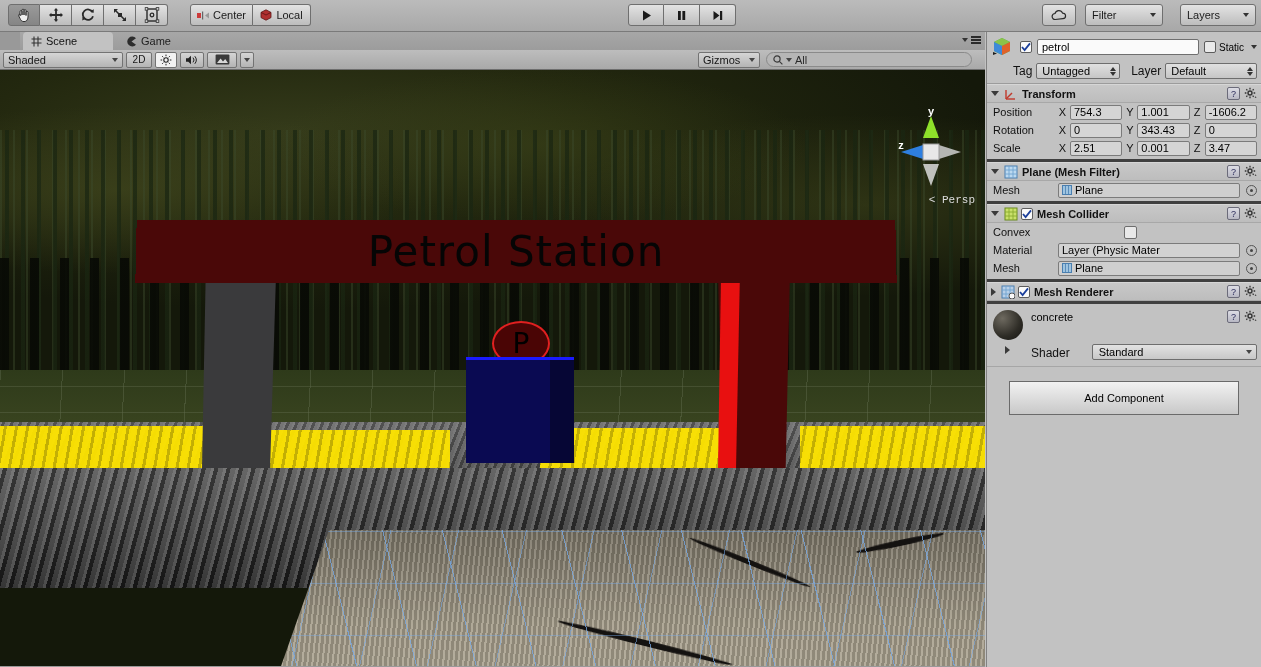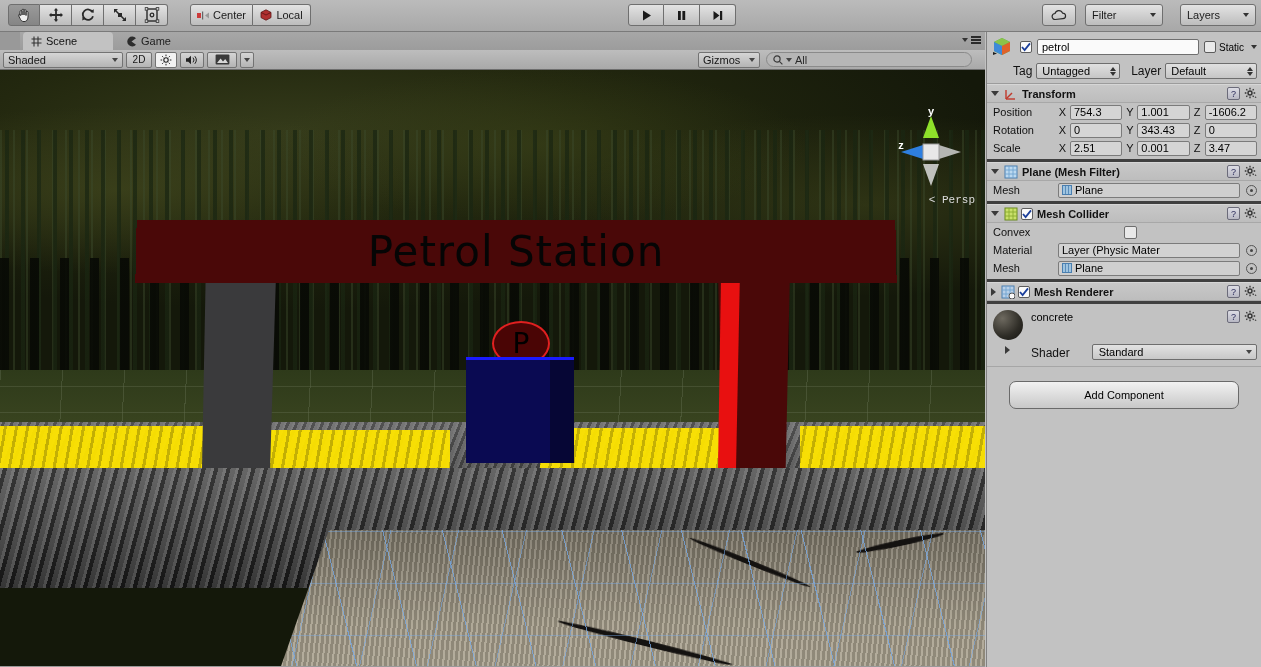--- a/index.html
+++ b/index.html
@@ -235,22 +235,22 @@
   .chk-sq.dim { background:#c8c8c8; border-color:#9a9a9a; cursor:default; }
 
   .mat-block { display:flex; padding:6px 4px 6px 6px; gap:8px; background:#c2c2c2; }
   .mat-sphere { width:30px; height:30px; border-radius:50%;
                 background: radial-gradient(circle at 32% 28%, #6e6a60, #2e2c26 60%, #141310); }
   .mat-right { flex:1; }
   .shader-dd { height:16px; background:linear-gradient(#e2e2e2,#c8c8c8); border:1px solid #6e6e6e;
                border-radius:2px; display:flex; align-items:center; justify-content:space-between;
                padding:0 4px 0 6px; font-size:11px; cursor:pointer; flex:1; }
   .add-comp-wrap { padding:14px 22px 0 22px; }
-  .add-comp { height:28px; background:linear-gradient(#f2f2f2,#c8c8c8); border:1px solid #6a6a6a;
-              border-radius:7px; display:flex; align-items:center; justify-content:center;
+  .add-comp { height:34px; background:linear-gradient(#f2f2f2,#c8c8c8); border:1px solid #6a6a6a;
+              border-radius:0; display:flex; align-items:center; justify-content:center;
               font-size:11px; cursor:pointer; }
   .sep { height:1px; background:#a6a6a6; }
 </style>
 </head>
 <body>
 
 <div id="app">
 
   <div class="toolbar">
 

